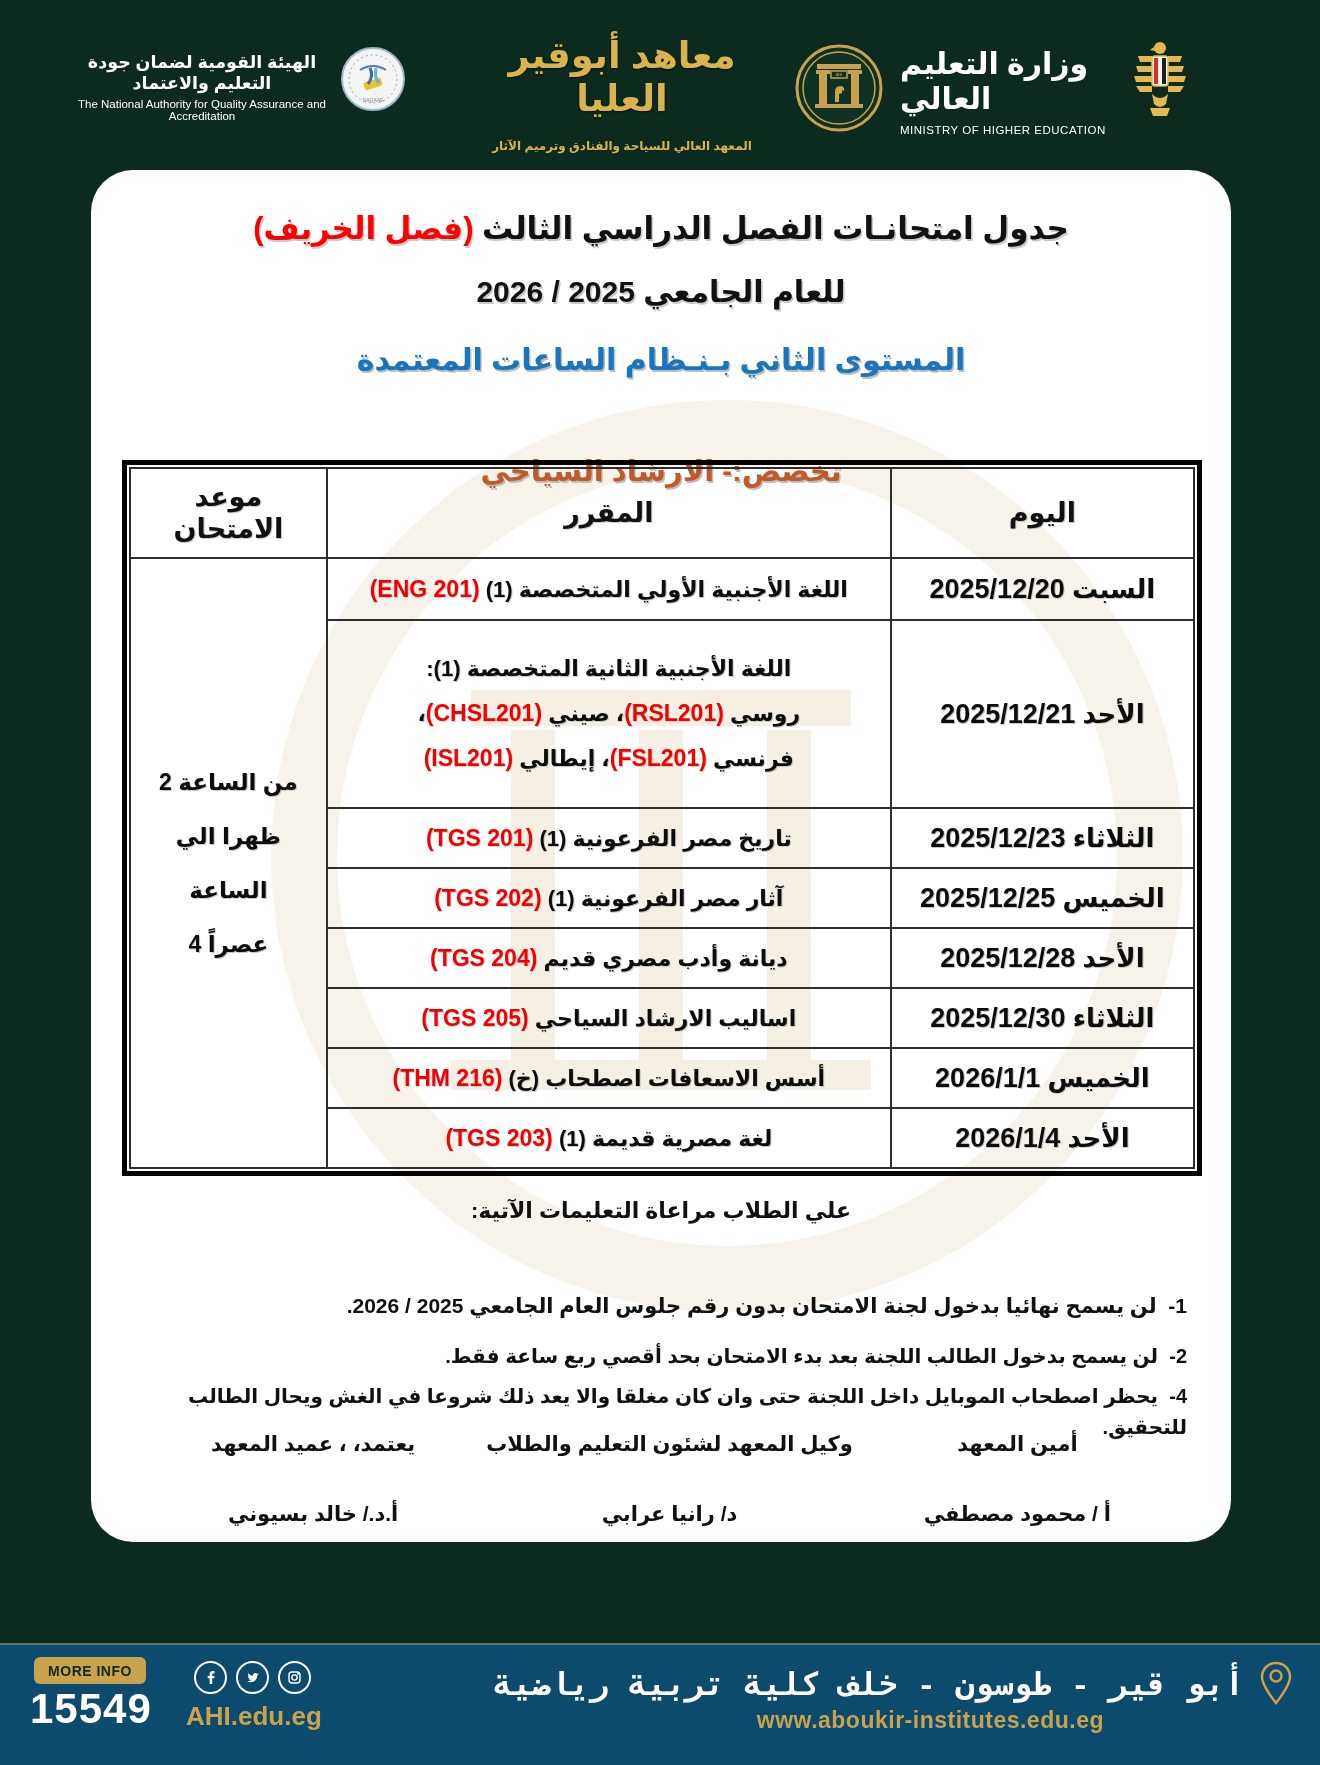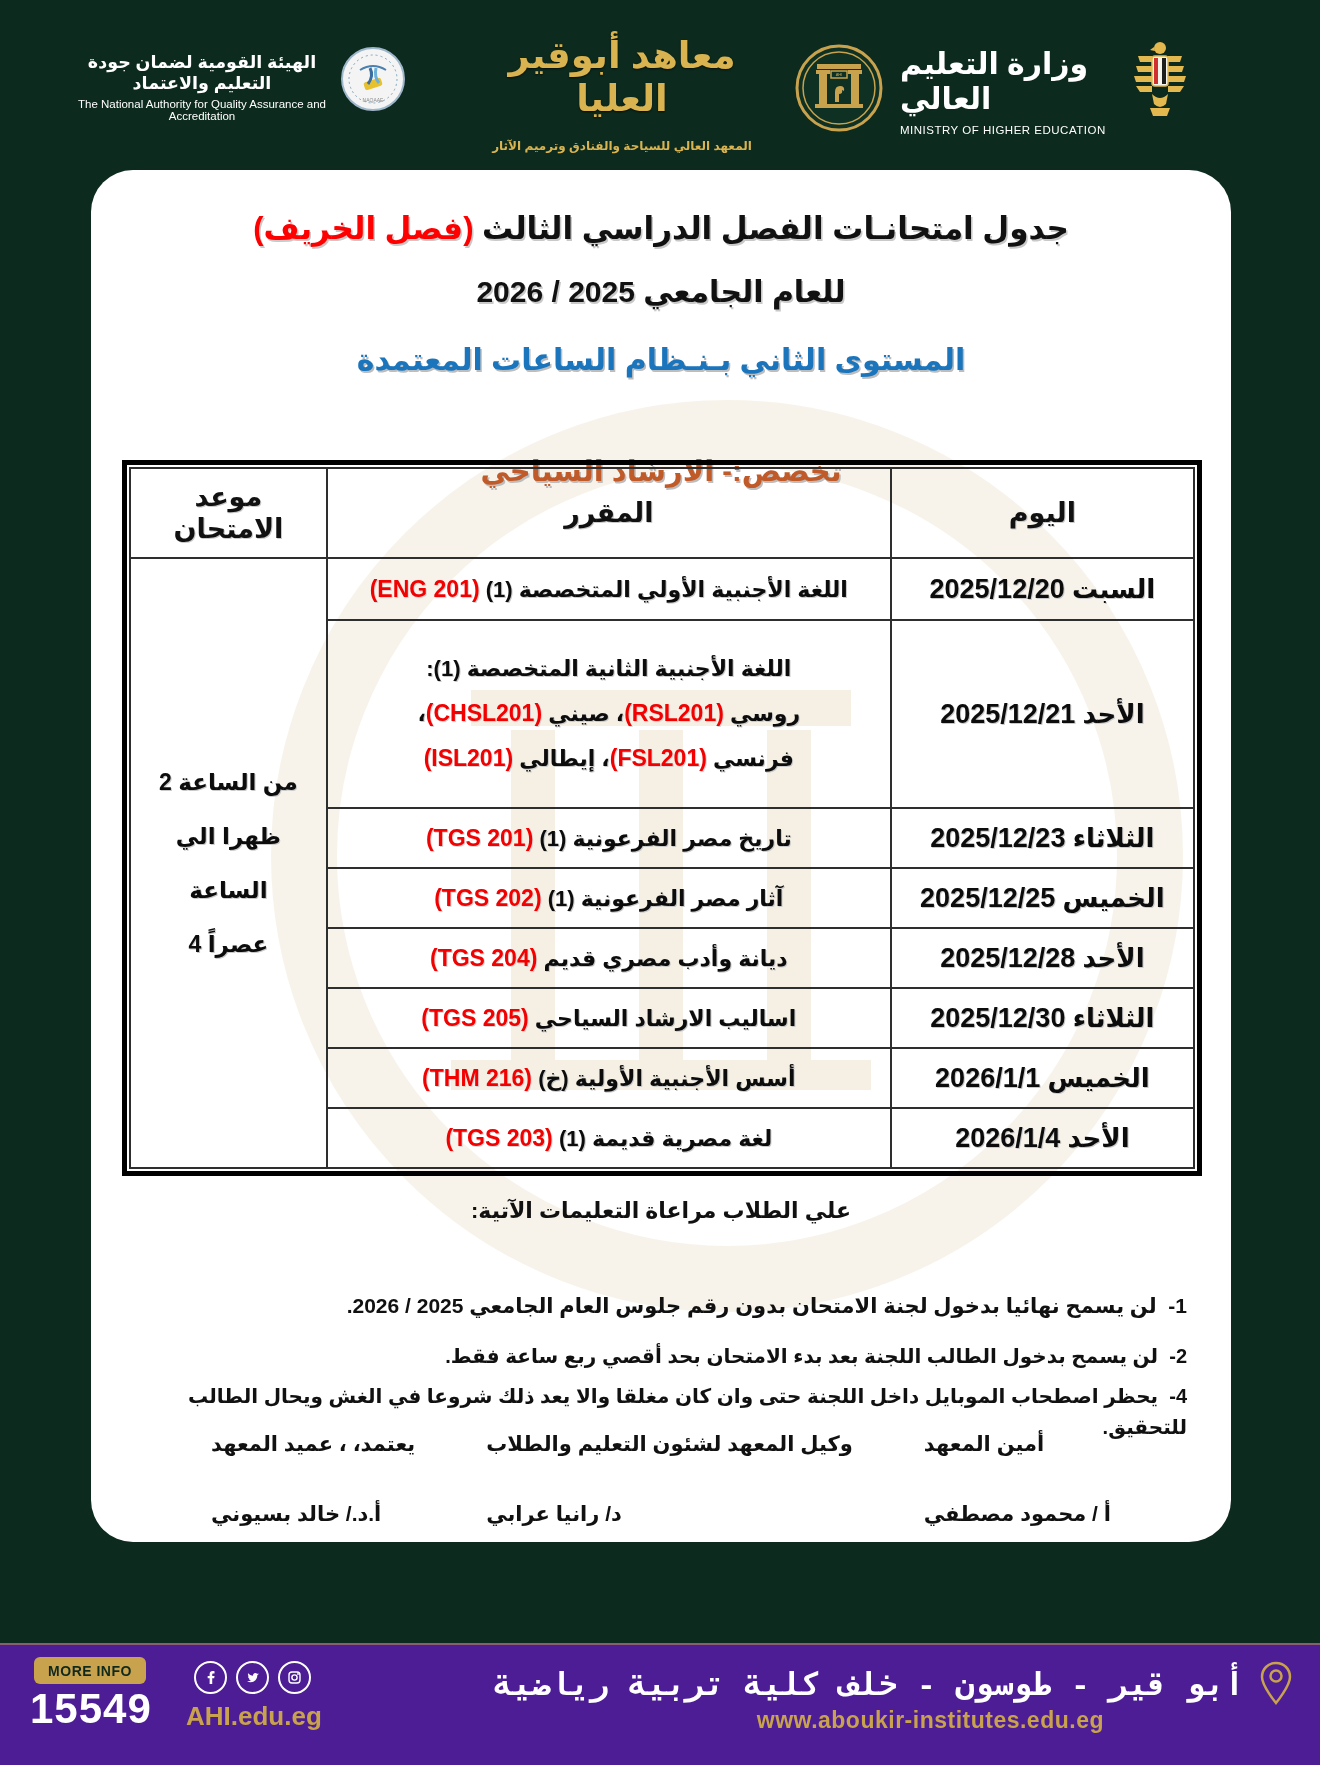--- a/index.html
+++ b/index.html
@@ -66,26 +66,26 @@
   .instr-title{position:absolute;top:1028px;left:0;right:0;text-align:center;direction:rtl;
       font-size:22px;font-weight:700;color:#111;}
   .instr-list{position:absolute;top:1120px;right:44px;left:26px;direction:rtl;color:#111;}
   .inst-item{font-size:20px;font-weight:600;margin-bottom:9px;line-height:1.55;}
   .inst-item:first-child{font-size:21px;margin-bottom:18px;}
   .inum{font-weight:700;}
 
   
   .sigs{position:absolute;top:1262px;left:0;right:0;direction:rtl;display:flex;justify-content:space-between;
       padding:0 120px;}
-  .sig-col{text-align:left;color:#111;}
+  .sig-col{text-align:center;color:#111;}
   .sig-title{font-size:21px;font-weight:700;}
   .sig-name{font-size:21px;font-weight:700;margin-top:46px;}
 
   
-  .footer{position:absolute;left:0;bottom:0;width:1320px;height:120px;background:#4c1d95;
+  .footer{position:absolute;left:0;bottom:0;width:1320px;height:120px;background:#0c4a6e;
       border-top:2px solid rgba(197,160,84,.5);}
   .badge{position:absolute;left:34px;top:12px;width:112px;height:27px;background:#c8a24d;border-radius:6px;
       color:#10291d;font-size:14px;font-weight:700;display:flex;align-items:center;justify-content:center;letter-spacing:.5px;}
   .phone{position:absolute;left:30px;top:40px;color:#fff;font-size:42px;font-weight:700;letter-spacing:1px;}
   .socials{position:absolute;left:194px;top:16px;display:flex;gap:9px;}
   .soc{width:29px;height:29px;border:2px solid #fff;border-radius:50%;display:flex;align-items:center;justify-content:center;}
   .site-short{position:absolute;left:186px;top:56px;color:#c8a24d;font-size:26px;font-weight:700;}
   .pin-wrap{position:absolute;right:26px;top:16px;}
   .address{position:absolute;right:76px;top:20px;direction:rtl;color:#fff;font-size:32px;font-weight:700;font-family:Liberation Mono, monospace;}
   .website{position:absolute;right:216px;top:62px;color:#c8a24d;font-size:23px;font-weight:700;letter-spacing:.5px;}
@@ -222,21 +222,21 @@
           </tr>
           <tr>
             <td class="day-cell"><span>الثلاثاء</span>&nbsp;<span class="date" dir="ltr">2025/12/30</span></td>
             <td class="course-cell">
               <div class="course-line"><span>اساليب الارشاد السياحي </span><span class="code" dir="ltr">(TGS 205)</span></div>
             </td>
           </tr>
           <tr>
             <td class="day-cell"><span>الخميس</span>&nbsp;<span class="date" dir="ltr">2026/1/1</span></td>
             <td class="course-cell">
-              <div class="course-line"><span>أسس الأجنبية الأولية (خ) </span><span class="code" dir="ltr">(THM 216)</span></div>
+              <div class="course-line"><span>أسس الاسعافات اصطحاب (خ) </span><span class="code" dir="ltr">(THM 216)</span></div>
             </td>
           </tr>
           <tr>
             <td class="day-cell"><span>الأحد</span>&nbsp;<span class="date" dir="ltr">2026/1/4</span></td>
             <td class="course-cell">
               <div class="course-line"><span>لغة مصرية قديمة (1) </span><span class="code" dir="ltr">(TGS 203)</span></div>
             </td>
           </tr>
         </tbody>
     </table>

